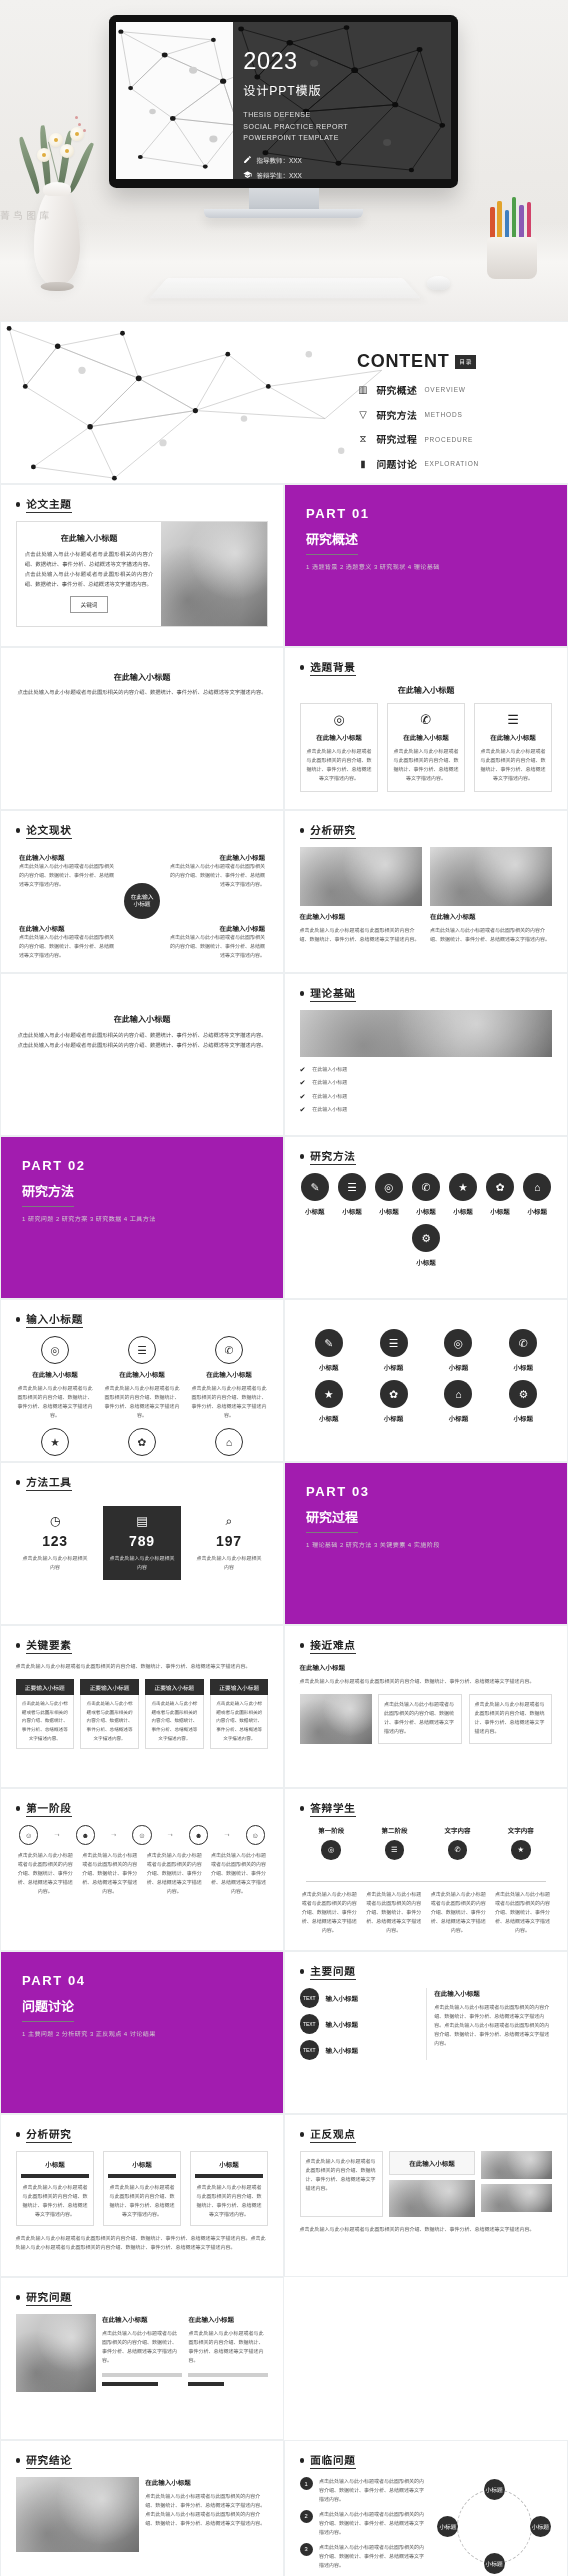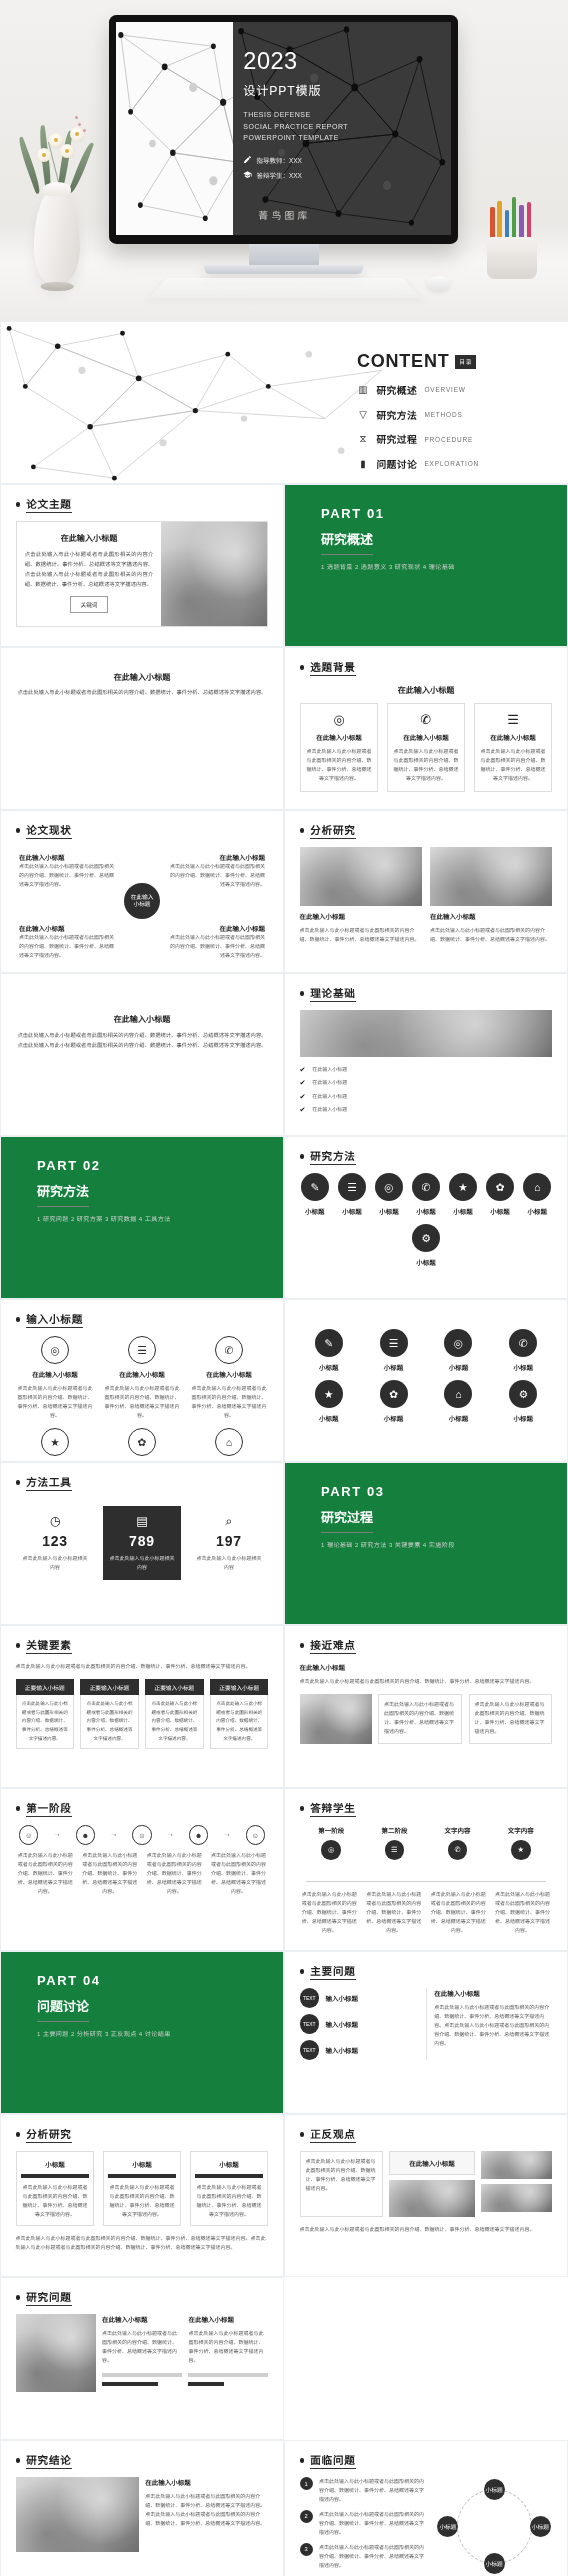--- a/index.html
+++ b/index.html
@@ -59,21 +59,21 @@
   }
   .pen{ position:absolute; bottom:28px; width:4.9px; border-radius:1.6px 1.6px 0 0; }
 
   
   .monitor{ position:absolute; left:109px; top:14.6px; width:349px; }
   .screen-bezel{
     background:#111; border-radius:7.3px; padding:7.3px 7.3px 9px 7.3px;
     box-shadow:0 11.4px 21px rgba(0,0,0,.18);
   }
   .screen{
-    position:relative; width:100%; height:213px; overflow:hidden; background:#fff;
+    position:relative; width:100%; height:157px; overflow:hidden; background:#fff;
   }
   .screen-white{ position:absolute; inset:0; background:#fbfbfb; }
   .screen-dark{ position:absolute; left:35%; top:0; right:0; bottom:0; background:#3a3a3a; }
   .screen-txt{ position:absolute; left:38%; top:28px; color:#fff; }
   .s-year{ font-size:23.6px; font-weight:400; letter-spacing:0.4px; line-height:1; }
   .s-sub{ font-size:12.2px; margin-top:7.3px; letter-spacing:0.8px; }
   .s-en{ font-size:7px; line-height:1.65; margin-top:10.6px; color:#e2e2e2; letter-spacing:0.5px; }
   .s-people{ margin-top:10.6px; font-size:6.5px; color:#e6e6e6; }
   .s-people div{ display:flex; align-items:center; gap:4.1px; margin-bottom:4.9px; }
   .s-people svg{ width:9px; height:9px; fill:#fff; }
@@ -93,35 +93,35 @@
     border-radius:3.3px; opacity:.75;
     transform:perspective(179px) rotateX(52deg);
     box-shadow:0 3.3px 8.1px rgba(0,0,0,.05);
   }
   .mouse{
     position:absolute; left:427px; top:276px; width:23px; height:14px;
     border-radius:50% 50% 45% 45%; background:linear-gradient(180deg,#fafafa,#e4e4e4);
     box-shadow:0 2.4px 4.9px rgba(0,0,0,.08);
   }
   .hero-watermark{
-    position:absolute; left:0; right:0; top:208px; text-align:center;
+    position:absolute; left:0; right:0; top:208px; text-align:left;
     font-size:9.8px; color:#c9c6c2; letter-spacing:3.3px;
   }
 
   
   .slides{ width:569px; background:#ffffff; padding:0; }
   .srow{ display:flex; }
   .slide{
     position:relative; overflow:hidden;
     background:#fff;
     border:0.8px solid #eceff1;
   }
   .slide.full{ width:569px; height:163px; }
   .slide.half{ width:284px; height:163px; }
-  .slide.dark{ background:#15803d; color:#fff;padding-left:15px; }
+  .slide.dark{ background:#a21caf; color:#fff; }
 
   .poly{ position:absolute; inset:0; }
   .poly svg{ width:100%; height:100%; display:block; }
 
   .s-inner{ position:relative; z-index:2; width:100%; height:100%; padding:11.4px 14.6px; }
 
   
   .stitle{ display:flex; align-items:center; gap:5.7px; margin-bottom:8.1px; }
   .stitle .dot{ width:4.9px;height:4.9px;border-radius:50%;background:#222; flex:none; }
   .stitle .tx{ font-size:10.6px; font-weight:700; color:#222; border-bottom:1.6px solid #333; padding-bottom:0.8px; letter-spacing:0.8px; }

